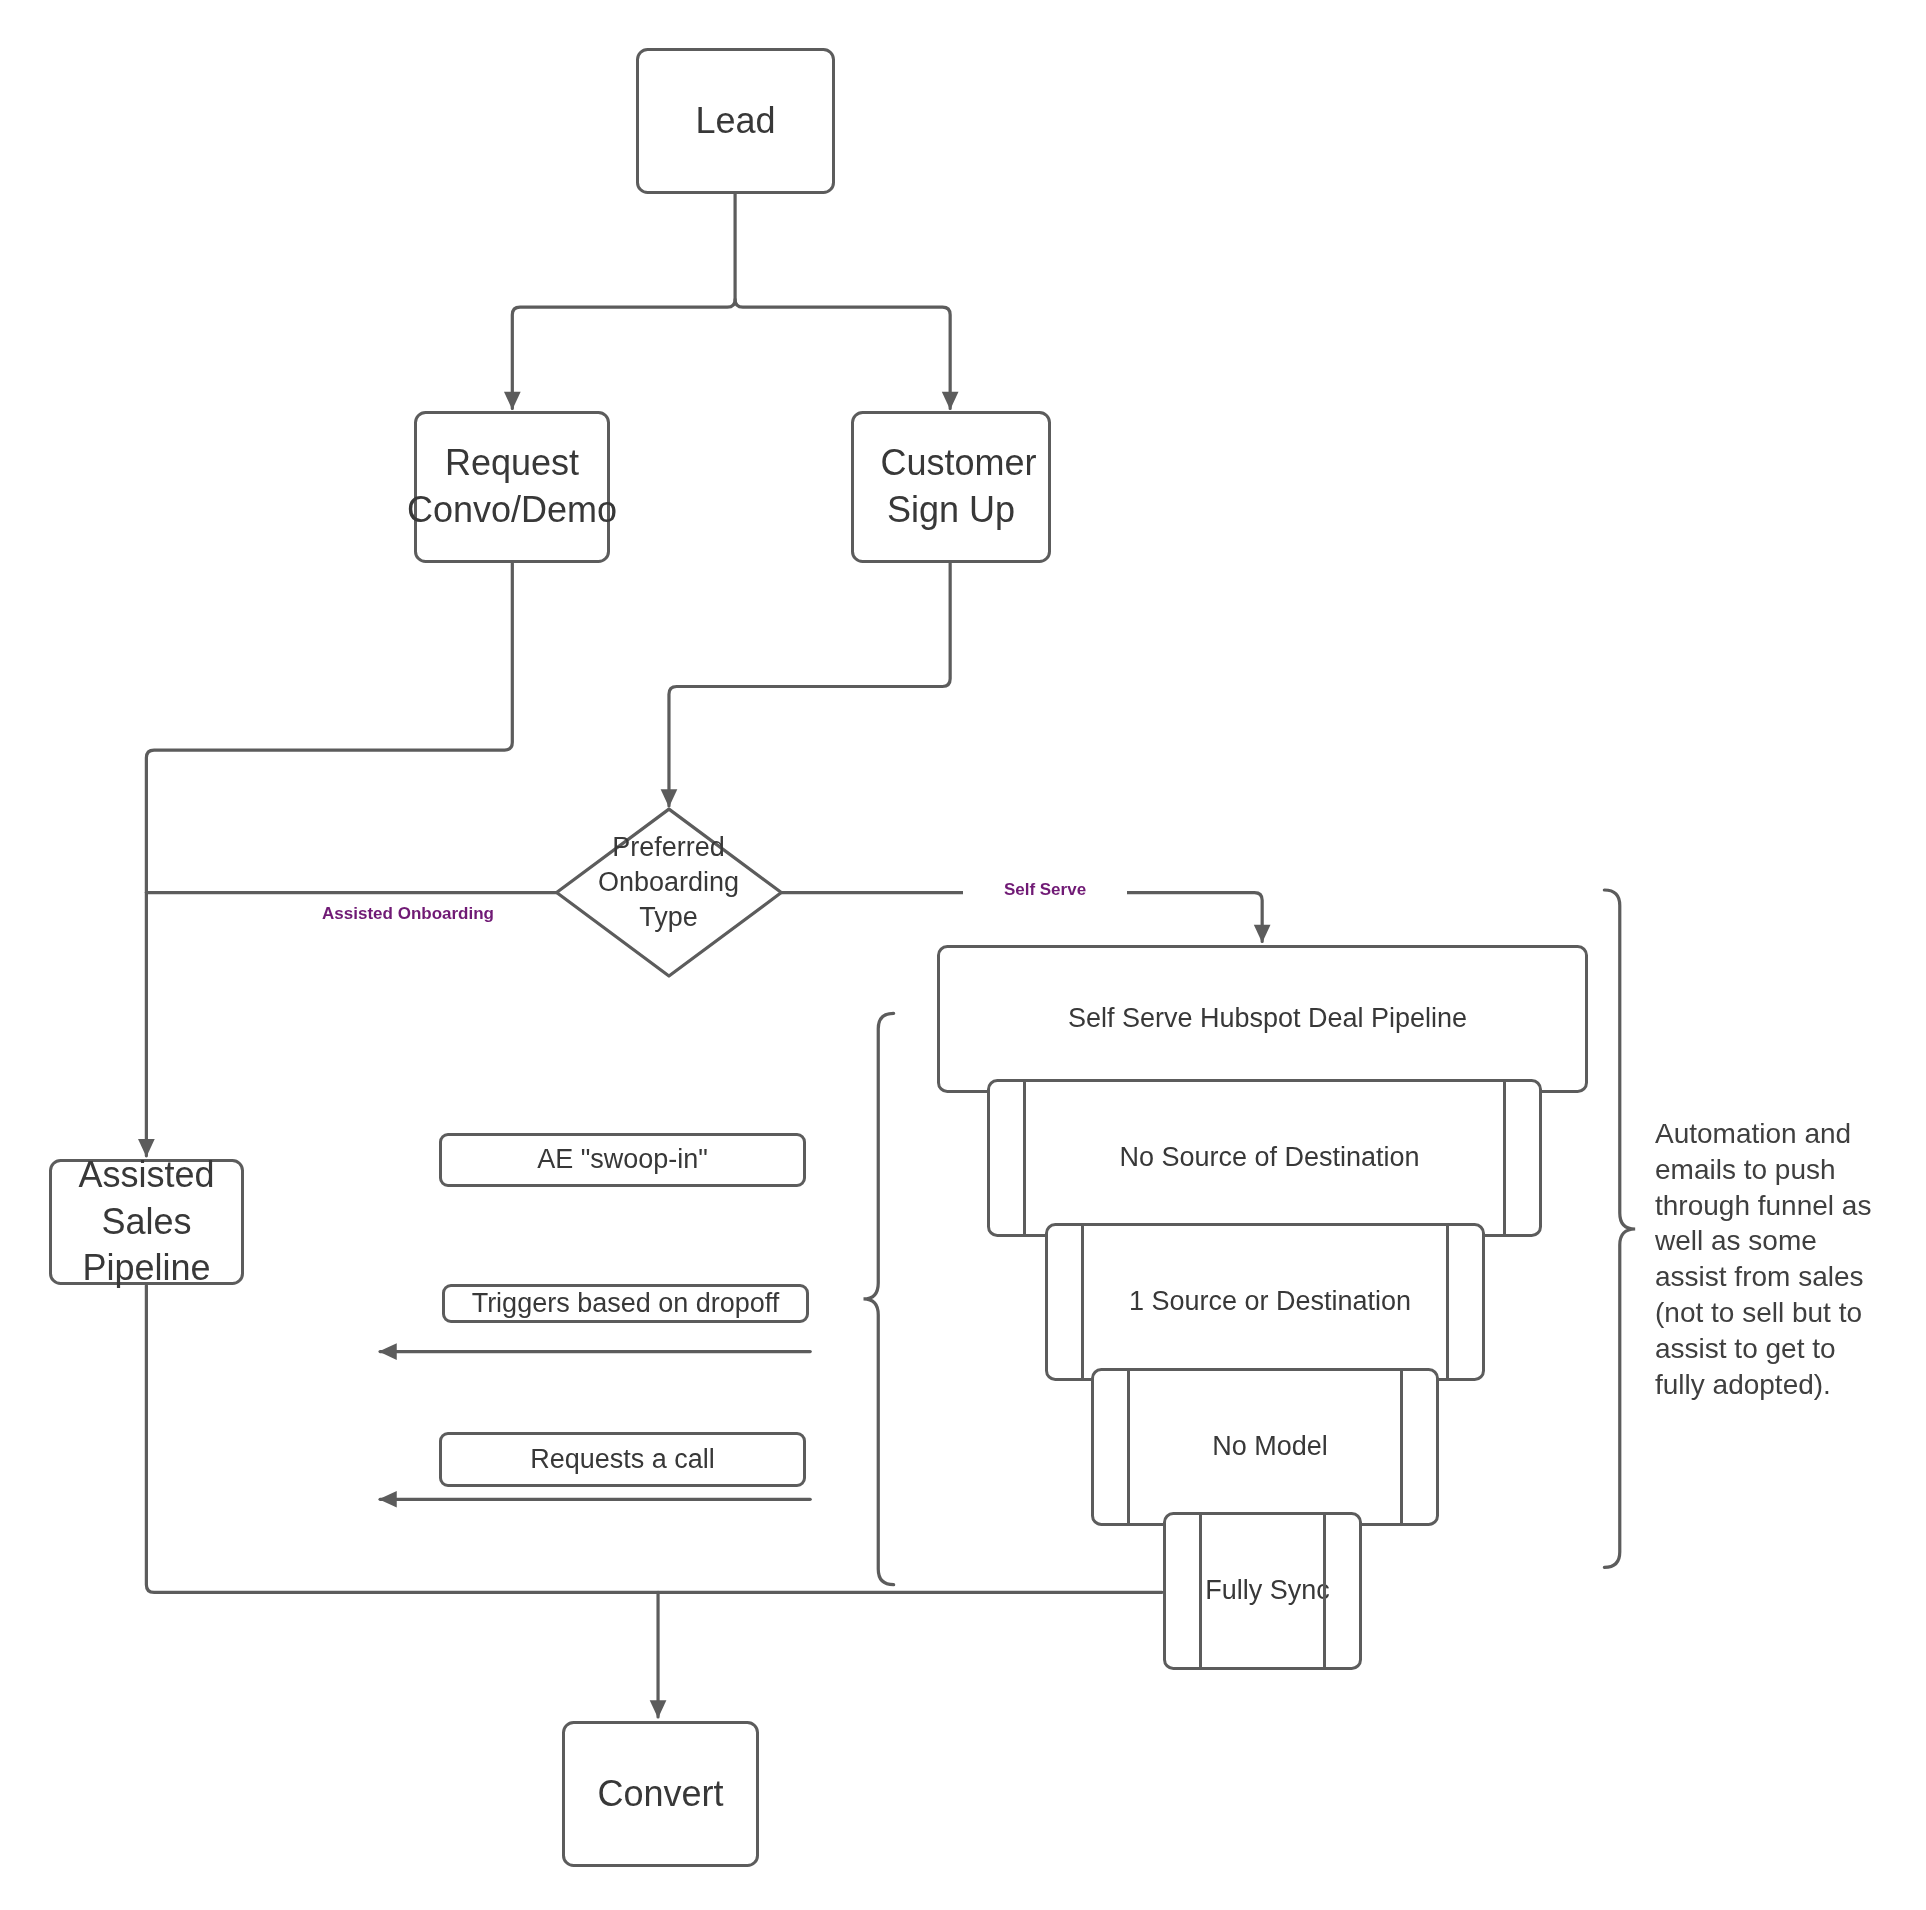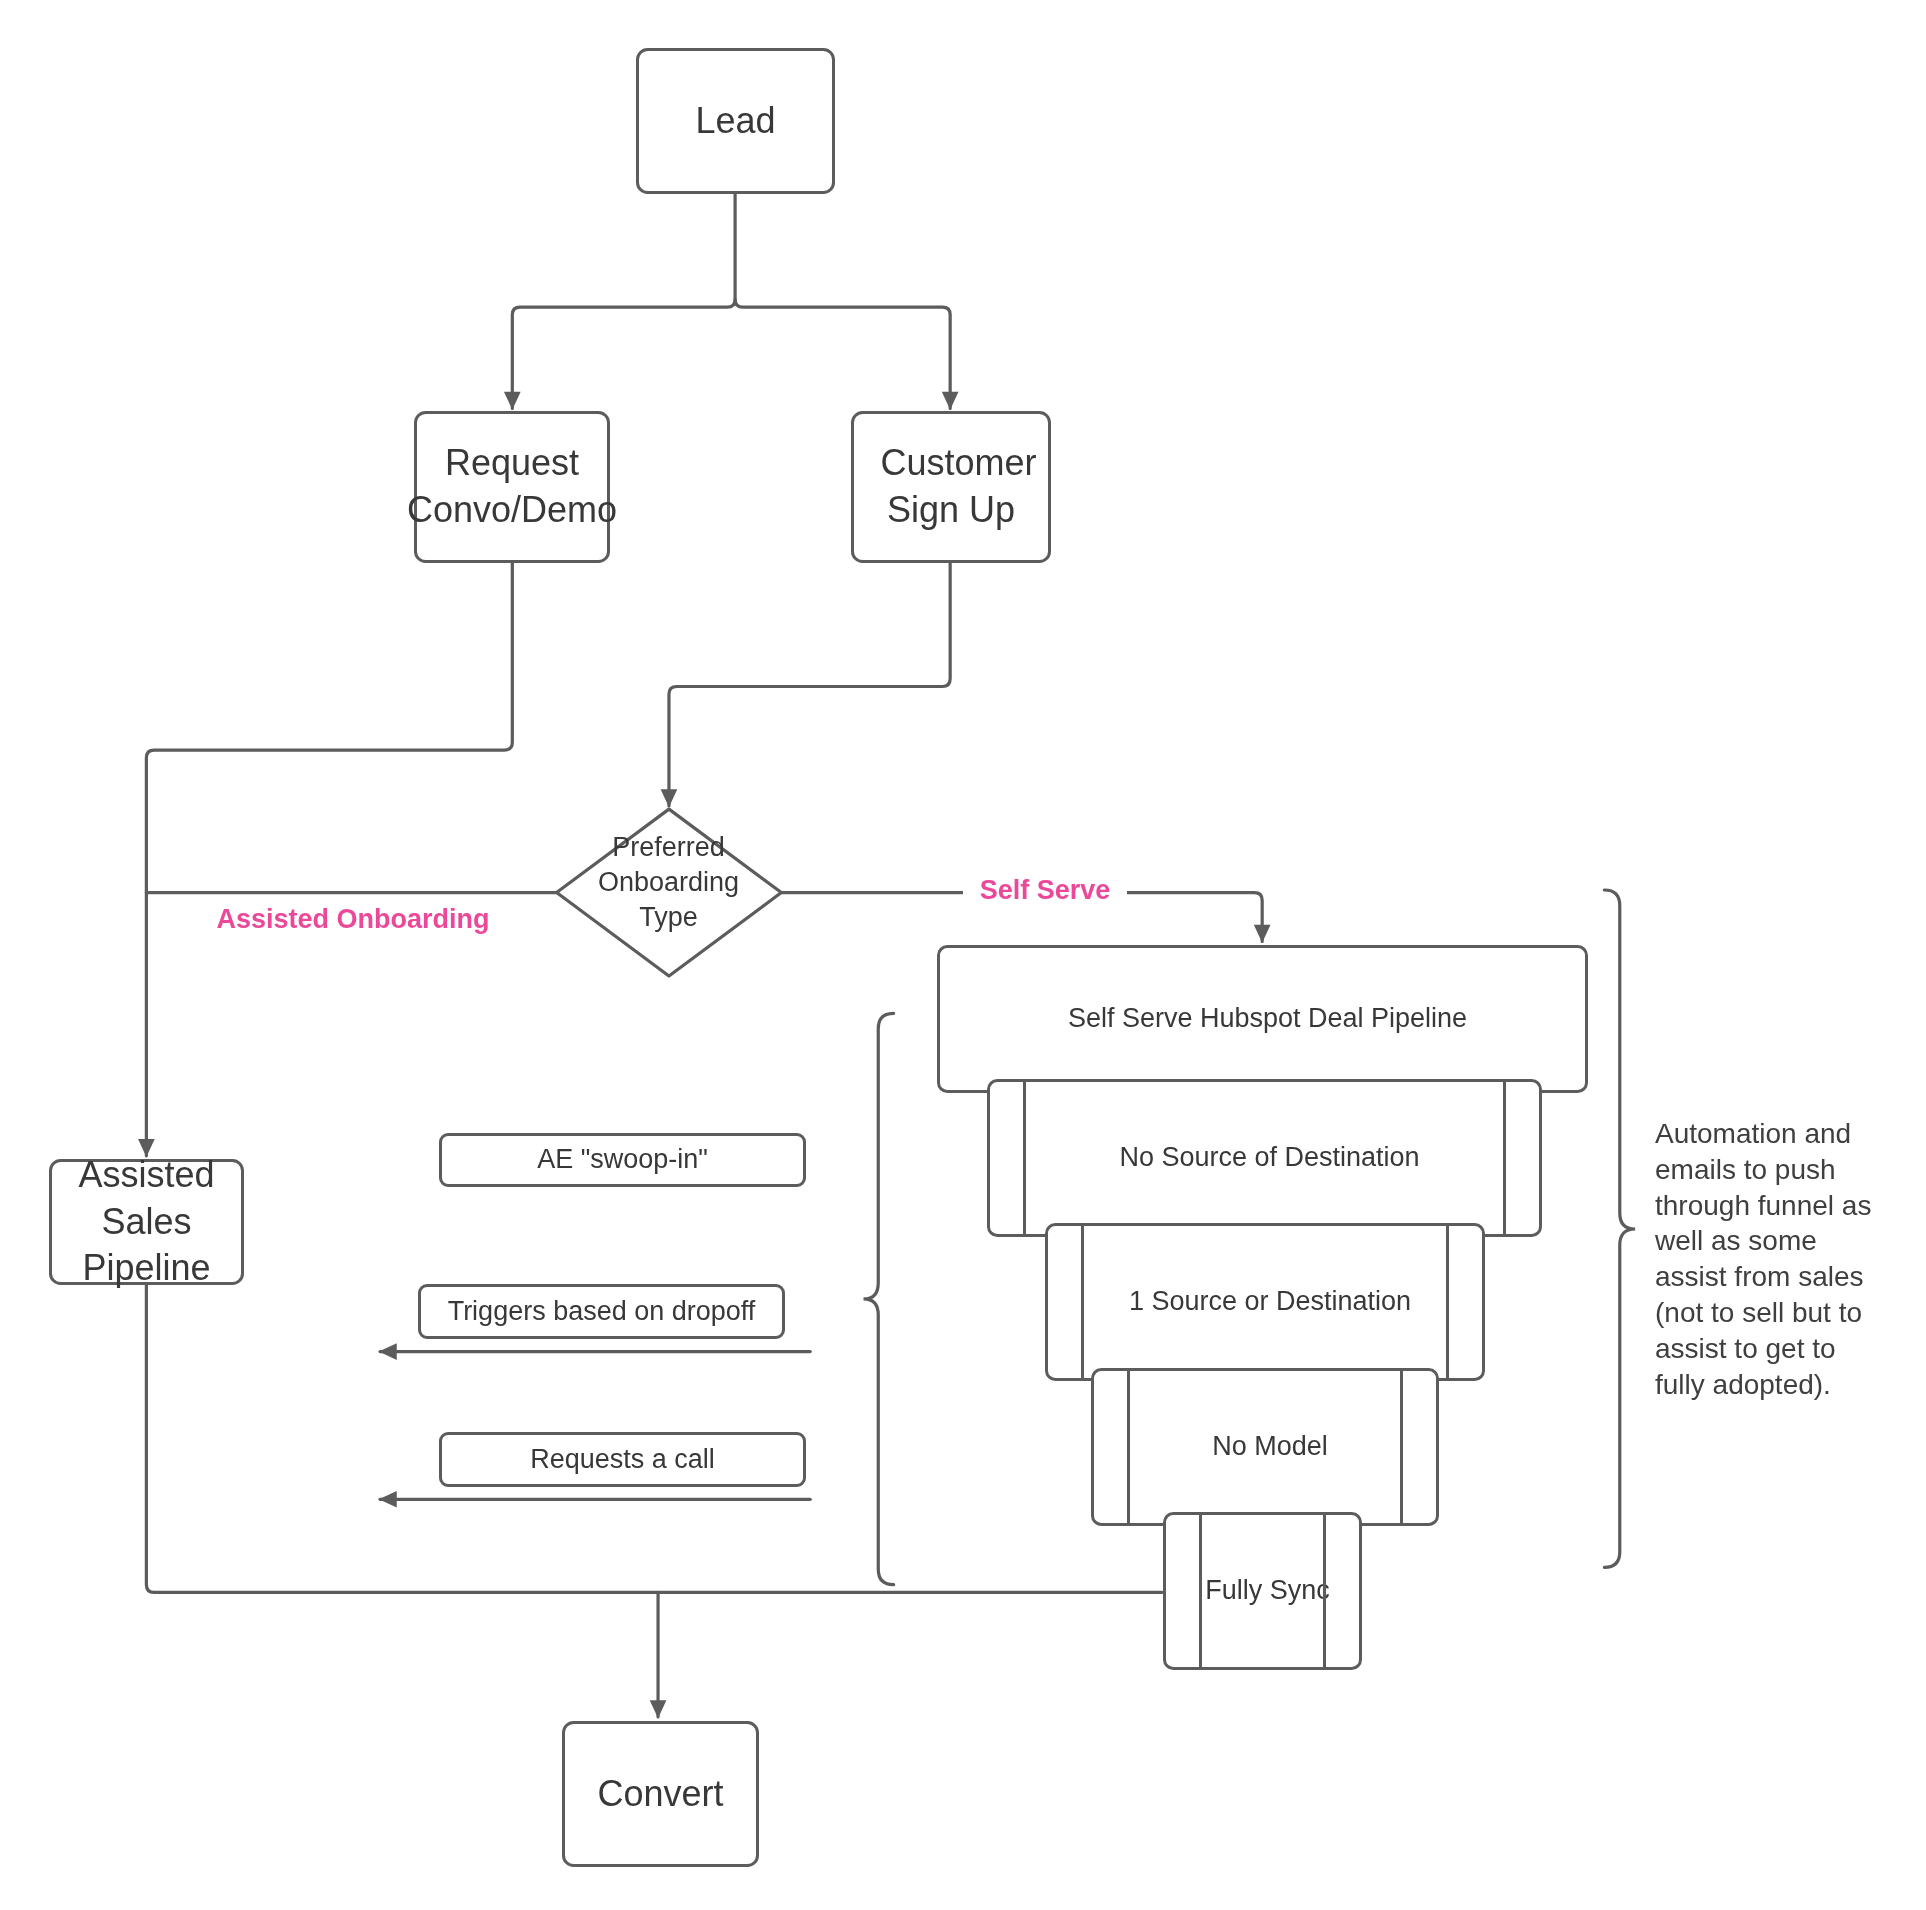--- a/index.html
+++ b/index.html
@@ -19,22 +19,22 @@
   .slim { border-radius:9px; font-size:27px; }
   .funnel { border-radius:10.3px; font-size:27px;padding-left:10px; }
   .iline { position:absolute; top:0; bottom:0; width:3.2px; background:#5c5c5c; }
   .iline.l { left:33px; } .iline.r { right:33px; }
   .z1{z-index:1}.z2{z-index:2}.z3{z-index:3}.z4{z-index:4}.z5{z-index:5}
   .diamond-label {
     position:absolute; display:flex; align-items:flex-start; justify-content:center;
     text-align:center; font-size:27px; line-height:1.3; z-index:2;
   }
   .edge-label {
-    position:absolute; font-weight:bold; font-size:27px; color:#ec4899;
-    text-align:center; z-index:2;
+    position:absolute; font-weight:bold; font-size:17px; color:#701a75;
+    text-align:right; z-index:2;
   }
   .edge-label.boxed {
     background:#ffffff; display:flex; align-items:center; justify-content:center;
   }
   .annotation {
     position:absolute; left:1655px; top:1116px; width:282px;
     font-size:28px; line-height:1.28; color:#3f3f3f; white-space:pre-line;
     z-index:1;
   }
 </style>
@@ -87,21 +87,21 @@
   <div class="edge-label boxed" style="left:963px; top:872px; width:164px; height:36px;">Self Serve</div>
 
   <div class="node" style="left:49px; top:1159px; width:195px; height:126px; padding:0 8px;">
     <span class="lbl">Assisted Sales Pipeline</span>
   </div>
 
   <div class="node slim" style="left:439px; top:1133px; width:367px; height:54px;">
     <span class="lbl">AE "swoop-in"</span>
   </div>
 
-  <div class="node slim" style="left:418px; top:1284px; width:367px; height:55px;">
+  <div class="node slim" style="left:442px; top:1284px; width:367px; height:39px;">
     <span class="lbl">Triggers based on dropoff</span>
   </div>
 
   <div class="node slim" style="left:439px; top:1432px; width:367px; height:55px;">
     <span class="lbl">Requests a call</span>
   </div>
 
   <div class="node funnel z1" style="left:937px; top:945px; width:651px; height:148px;">
     <span class="lbl">Self Serve Hubspot Deal Pipeline</span>
   </div>

